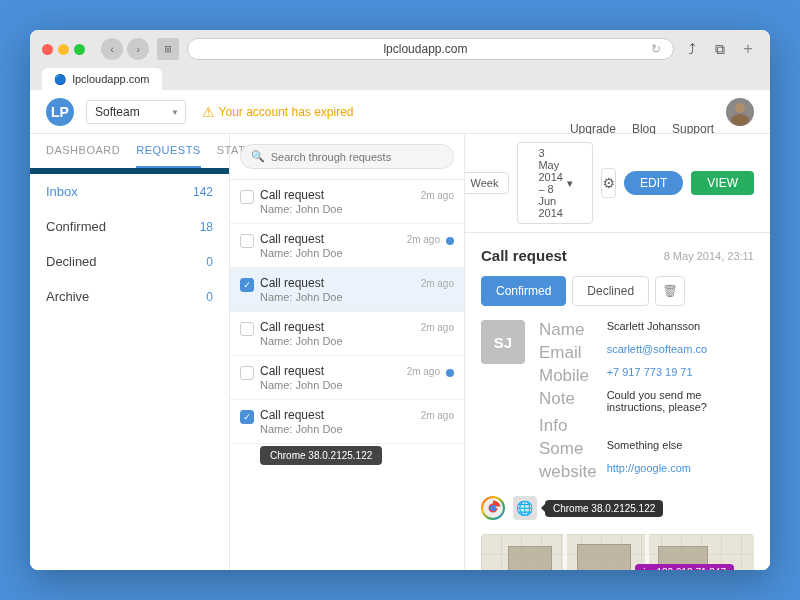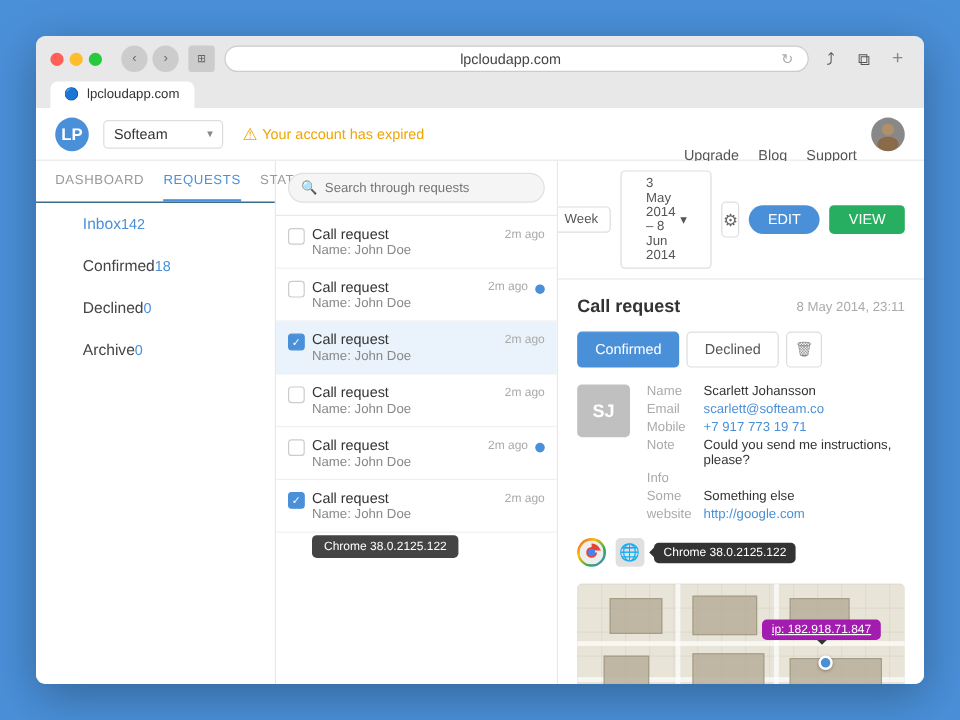--- a/index.html
+++ b/index.html
@@ -232,21 +232,21 @@
     .left-sidebar {
       width: 200px;
       border-right: 1px solid #e8e8e8;
       display: flex;
       flex-direction: column;
     }
 
     .sidebar-nav-tabs {
       display: flex;
       padding: 0 16px;
-      border-bottom: 1px solid #0c4a6e;
+      border-bottom: 6px solid #0c4a6e;
       gap: 16px;
     }
 
     .sidebar-nav-tab {
       padding: 10px 0;
       font-size: 11px;
       color: #999;
       cursor: pointer;
       border-bottom: 2px solid transparent;
       text-transform: uppercase;
@@ -259,25 +259,25 @@
     }
 
     .sidebar-items {
       flex: 1;
       overflow-y: auto;
     }
 
     .sidebar-item {
       display: flex;
       align-items: center;
+      justify-content: space-between;
       padding: 10px 16px;
       cursor: pointer;
       font-size: 13px;
       color: #444;
-      margin-left: 23px;
     }
     .sidebar-item.active { color: #4a90d9; }
 
     .sidebar-item-name { font-size: 13px; }
     .sidebar-item-count {
       font-size: 12px;
       color: #4a90d9;
       font-weight: 500;
     }
 
@@ -550,21 +550,21 @@
 
     .contact-fields {
       flex: 1;
       display: grid;
       grid-template-columns: auto 1fr;
       gap: 3px 10px;
       align-items: start;
     }
 
     .field-label {
-      font-size: 11px;
+      font-size: 17px;
       color: #aaa;
       white-space: nowrap;
     }
 
     .field-value {
       font-size: 11px;
       color: #333;
     }
 
     .field-value.link {

